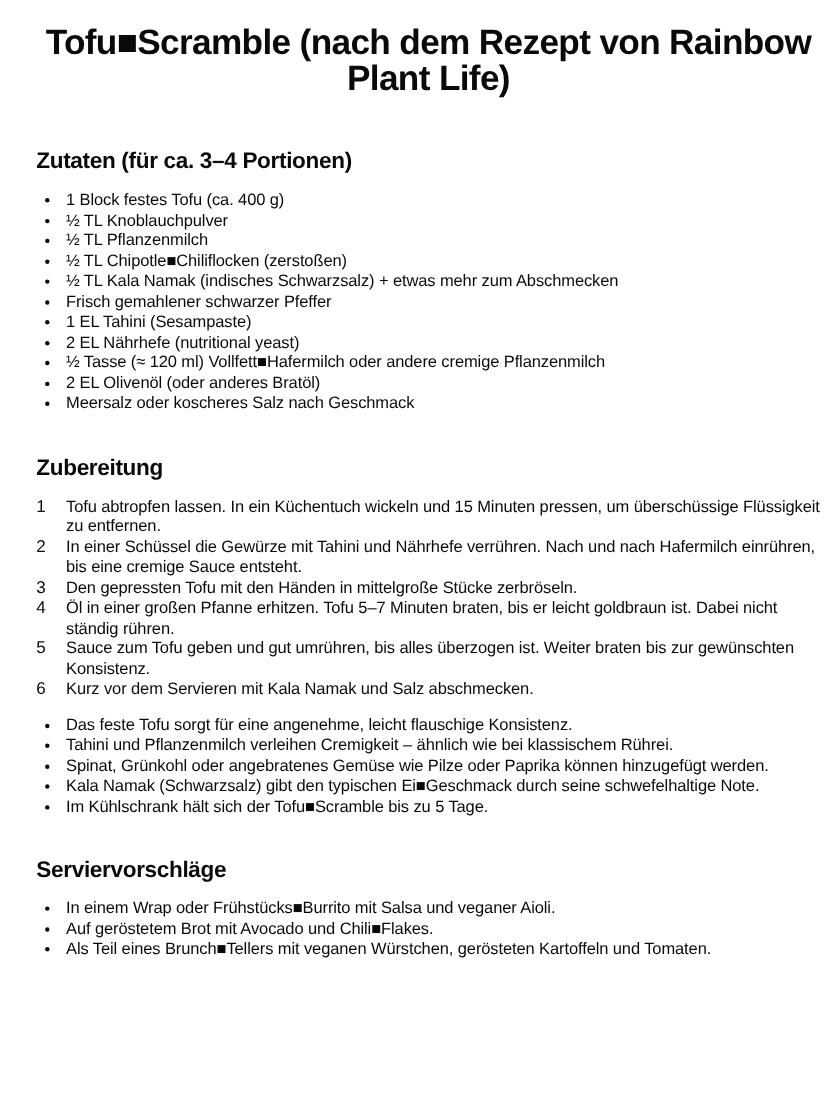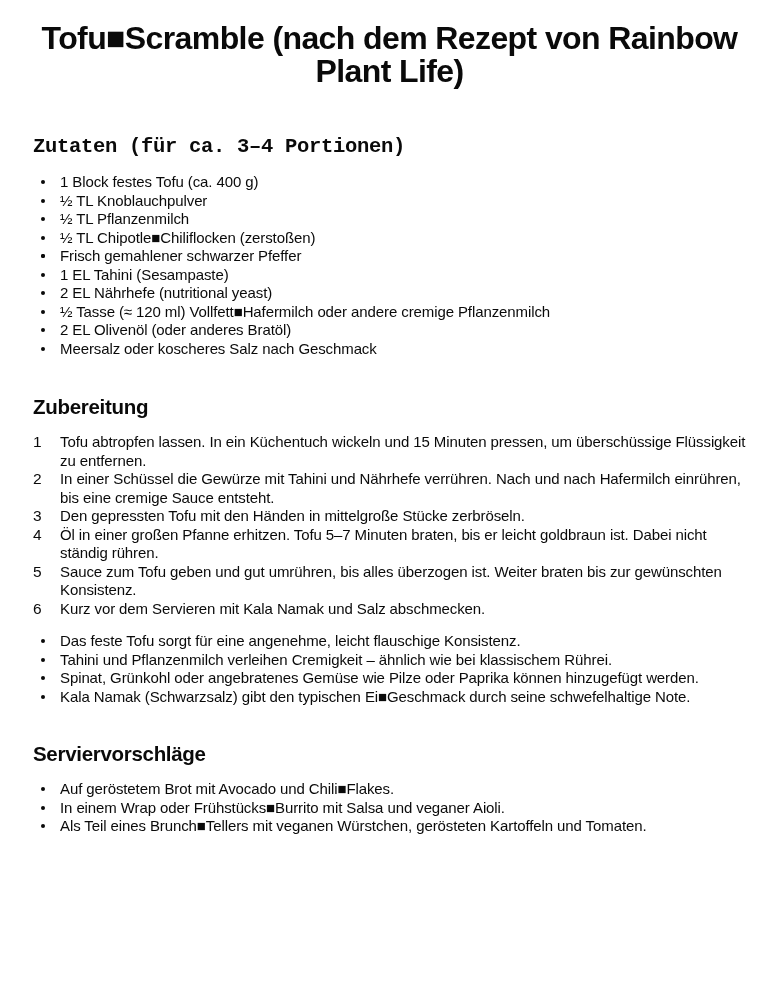--- a/index.html
+++ b/index.html
@@ -23,21 +23,21 @@
     text-align: center;
     letter-spacing: -0.6px;
     padding: 0 6px;
   }
   .section-heading {
     font-size: 20.5px;
     font-weight: bold;
     letter-spacing: -0.3px;
     line-height: 24px;
   }
-  .heading-zutaten   { margin-top: 47px; font-family: Liberation Mono, monospace; }
+  .heading-zutaten   { margin-top: 47px; }
   .heading-zubereitung { margin-top: 37px; }
   .heading-hinweise  { margin-top: 38px; }
   .heading-servier   { margin-top: 36px; }
 
   ul.blist, ol.nlist {
     list-style: none;
     margin-top: 14px;
   }
   ul.blist li, ol.nlist li {
     position: relative;
@@ -68,21 +68,21 @@
 <div class="doc">
 
   <h1 class="title">Tofu■Scramble (nach dem Rezept von Rainbow Plant Life)</h1>
 
   <h2 class="section-heading heading-zutaten">Zutaten (für ca. 3–4 Portionen)</h2>
   <ul class="blist">
     <li><span class="marker"></span><span>1 Block festes Tofu (ca. 400 g)</span></li>
     <li><span class="marker"></span><span>½ TL Knoblauchpulver</span></li>
     <li><span class="marker"></span><span>½ TL Pflanzenmilch</span></li>
     <li><span class="marker"></span><span>½ TL Chipotle■Chiliflocken (zerstoßen)</span></li>
-    <li><span class="marker"></span></li>
+    <li><span class="marker"></span><span>½ TL Kala Namak (indisches Schwarzsalz) + etwas mehr zum Abschmecken</span></li>
     <li><span class="marker"></span><span>Frisch gemahlener schwarzer Pfeffer</span></li>
     <li><span class="marker"></span><span>1 EL Tahini (Sesampaste)</span></li>
     <li><span class="marker"></span><span>2 EL Nährhefe (nutritional yeast)</span></li>
     <li><span class="marker"></span><span>½ Tasse (≈ 120 ml) Vollfett■Hafermilch oder andere cremige Pflanzenmilch</span></li>
     <li><span class="marker"></span><span>2 EL Olivenöl (oder anderes Bratöl)</span></li>
     <li><span class="marker"></span><span>Meersalz oder koscheres Salz nach Geschmack</span></li>
   </ul>
 
   <h2 class="section-heading heading-zubereitung">Zubereitung</h2>
   <ol class="nlist">
@@ -92,22 +92,23 @@
     <li><span class="marker">4</span><span>Öl in einer großen Pfanne erhitzen. Tofu 5–7 Minuten braten, bis er leicht goldbraun ist. Dabei nicht ständig rühren.</span></li>
     <li><span class="marker">5</span><span>Sauce zum Tofu geben und gut umrühren, bis alles überzogen ist. Weiter braten bis zur gewünschten Konsistenz.</span></li>
     <li><span class="marker">6</span><span>Kurz vor dem Servieren mit Kala Namak und Salz abschmecken.</span></li>
   </ol>
 
   <ul class="blist">
     <li><span class="marker"></span><span>Das feste Tofu sorgt für eine angenehme, leicht flauschige Konsistenz.</span></li>
     <li><span class="marker"></span><span>Tahini und Pflanzenmilch verleihen Cremigkeit – ähnlich wie bei klassischem Rührei.</span></li>
     <li><span class="marker"></span><span>Spinat, Grünkohl oder angebratenes Gemüse wie Pilze oder Paprika können hinzugefügt werden.</span></li>
     <li><span class="marker"></span><span>Kala Namak (Schwarzsalz) gibt den typischen Ei■Geschmack durch seine schwefelhaltige Note.</span></li>
+    <li><span class="marker"></span><span>Im Kühlschrank hält sich der Tofu■Scramble bis zu 5 Tage.</span></li>
   </ul>
 
   <h2 class="section-heading heading-servier">Serviervorschläge</h2>
   <ul class="blist">
+    <li><span class="marker"></span><span>In einem Wrap oder Frühstücks■Burrito mit Salsa und veganer Aioli.</span></li>
     <li><span class="marker"></span><span>Auf geröstetem Brot mit Avocado und Chili■Flakes.</span></li>
-    <li><span class="marker"></span><span>In einem Wrap oder Frühstücks■Burrito mit Salsa und veganer Aioli.</span></li>
     <li><span class="marker"></span><span>Als Teil eines Brunch■Tellers mit veganen Würstchen, gerösteten Kartoffeln und Tomaten.</span></li>
   </ul>
 
 </div>
 
 </body></html>

